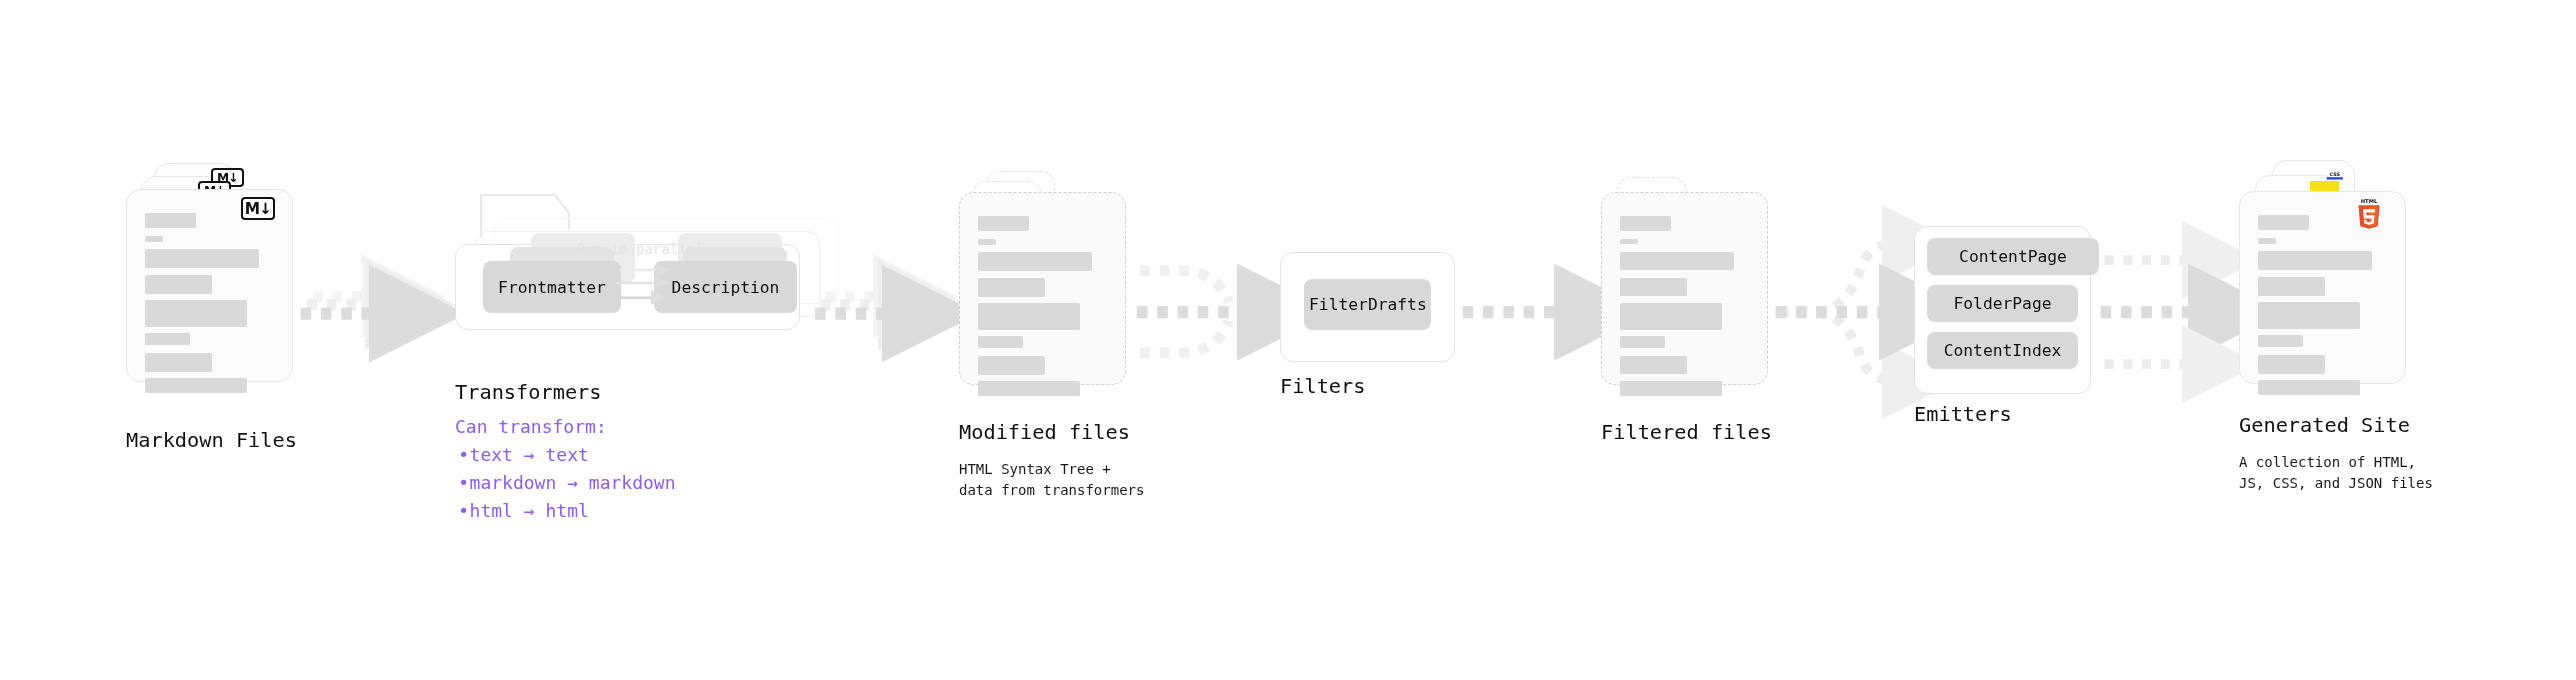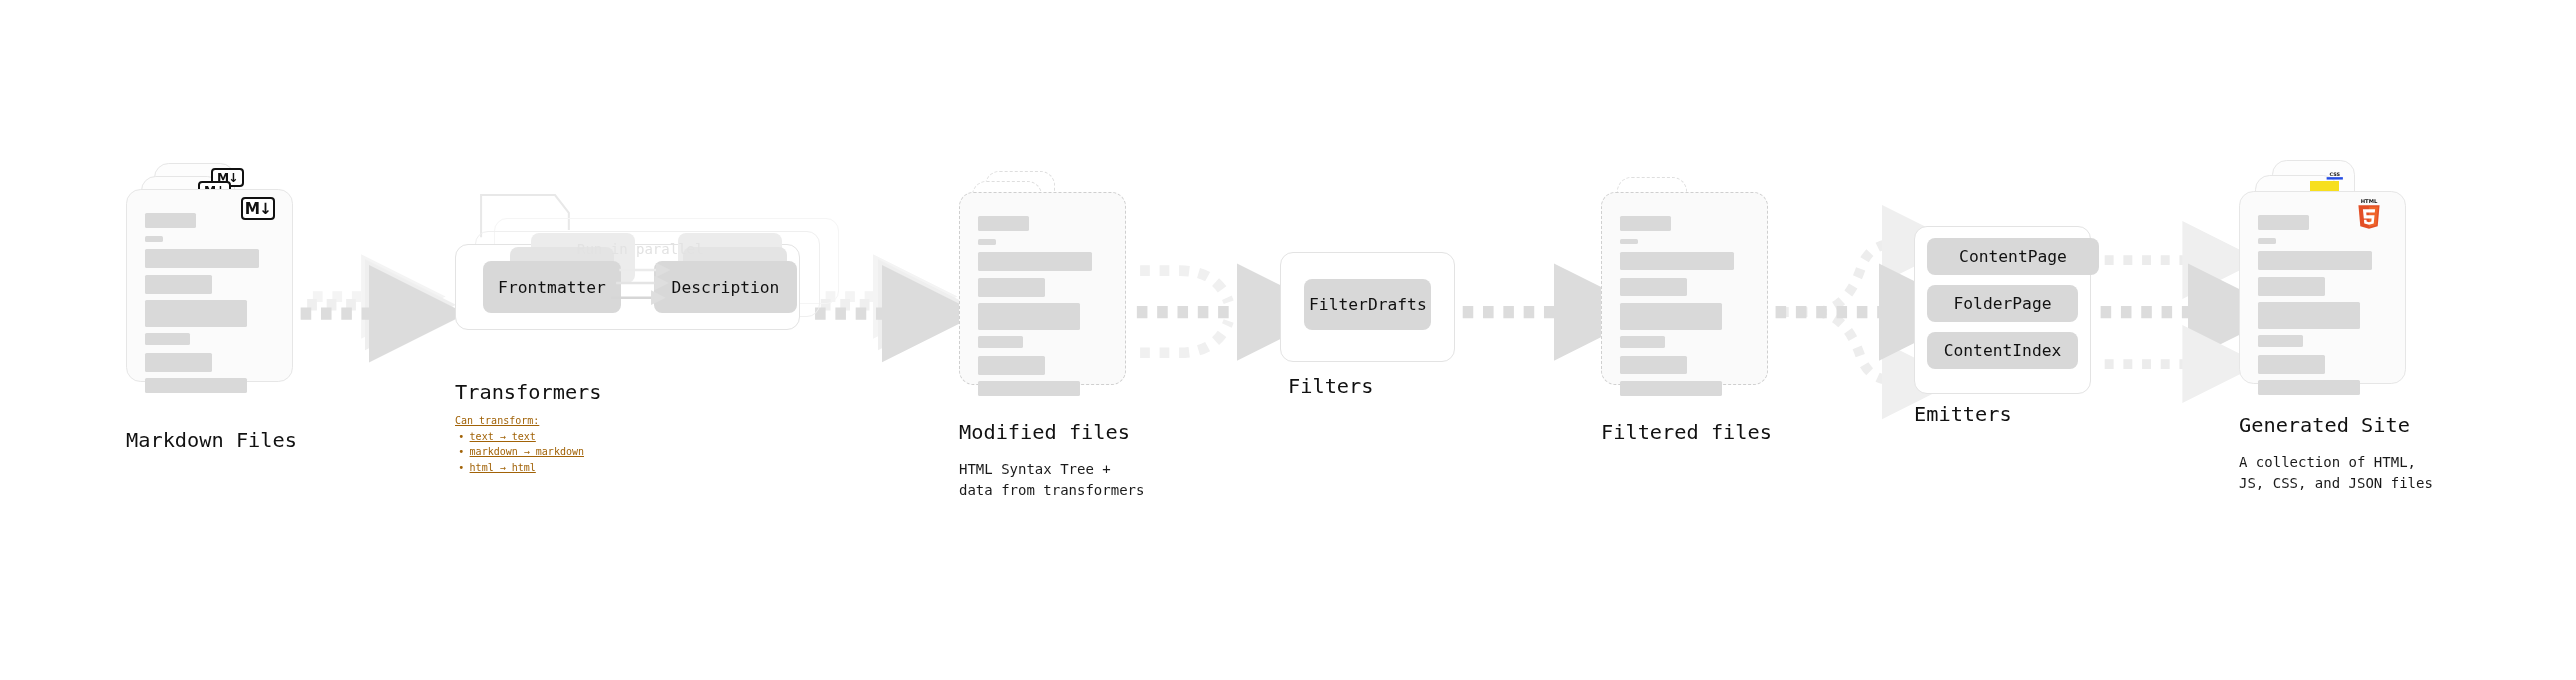--- a/index.html
+++ b/index.html
@@ -122,24 +122,23 @@
   }
   .cap-sub {
     position: absolute;
     font-size: 14px;
     line-height: 1.5;
     color: #1a1a1a;
     white-space: pre-line;
   }
   .cap-list {
     position: absolute;
-    font-size: 10px;
+    font-size: 18px;
     line-height: 1.55;
-    color: #a16207;
-    text-decoration: underline;
+    color: #8b5cf6;
   }
   .cap-list .lead { display: block; }
   .cap-list ul {
     margin: 0;
     padding-left: 14.6px;
     list-style: none;
   }
   .cap-list li { position: relative; }
   .cap-list li::before {
     content: "\2022";
@@ -286,21 +285,21 @@
 
   <div class="cap-title" style="left: 959px; top: 420px;">Modified files</div>
   <div class="cap-sub" style="left: 959px; top: 459px;">HTML Syntax Tree +
 data from transformers</div>
 
   <div class="node" style="left:1280px; top:252px;">
     <div class="box" style="left:0px; top:0px; width:175px; height:110px;"></div>
     <div class="chip" style="left:24.4px; top:27px; width:127px; height:51px;">FilterDrafts</div>
   </div>
 
-  <div class="cap-title" style="left: 1280px; top: 374px; margin-left: 8px;">Filters</div>
+  <div class="cap-title" style="left: 1280px; top: 374px;">Filters</div>
 
   <div class="doc-stack" style="left:1601px; top:177px;">
     <div class="doc-card dashed ghostd" style="left:16.3px; top:0px;  width:70px;  height:49px;"></div>
     <div class="doc-card dashed" style="left:0px;  top:14.6px; width:167px; height:193px;">
       <div class="skel" style="left:18px; top:23px;  width:51px;  height:15.4px;"></div>
       <div class="skel" style="left:18px; top:46px;  width:18px;  height:5.7px;"></div>
       <div class="skel" style="left:18px; top:59px;  width:114px; height:18.7px;"></div>
       <div class="skel" style="left:18px; top:85px; width:67px;  height:18.7px;"></div>
       <div class="skel" style="left:18px; top:110px; width:102px; height:27px;"></div>
       <div class="skel" style="left:18px; top:143px; width:45px;  height:12.2px;"></div>

